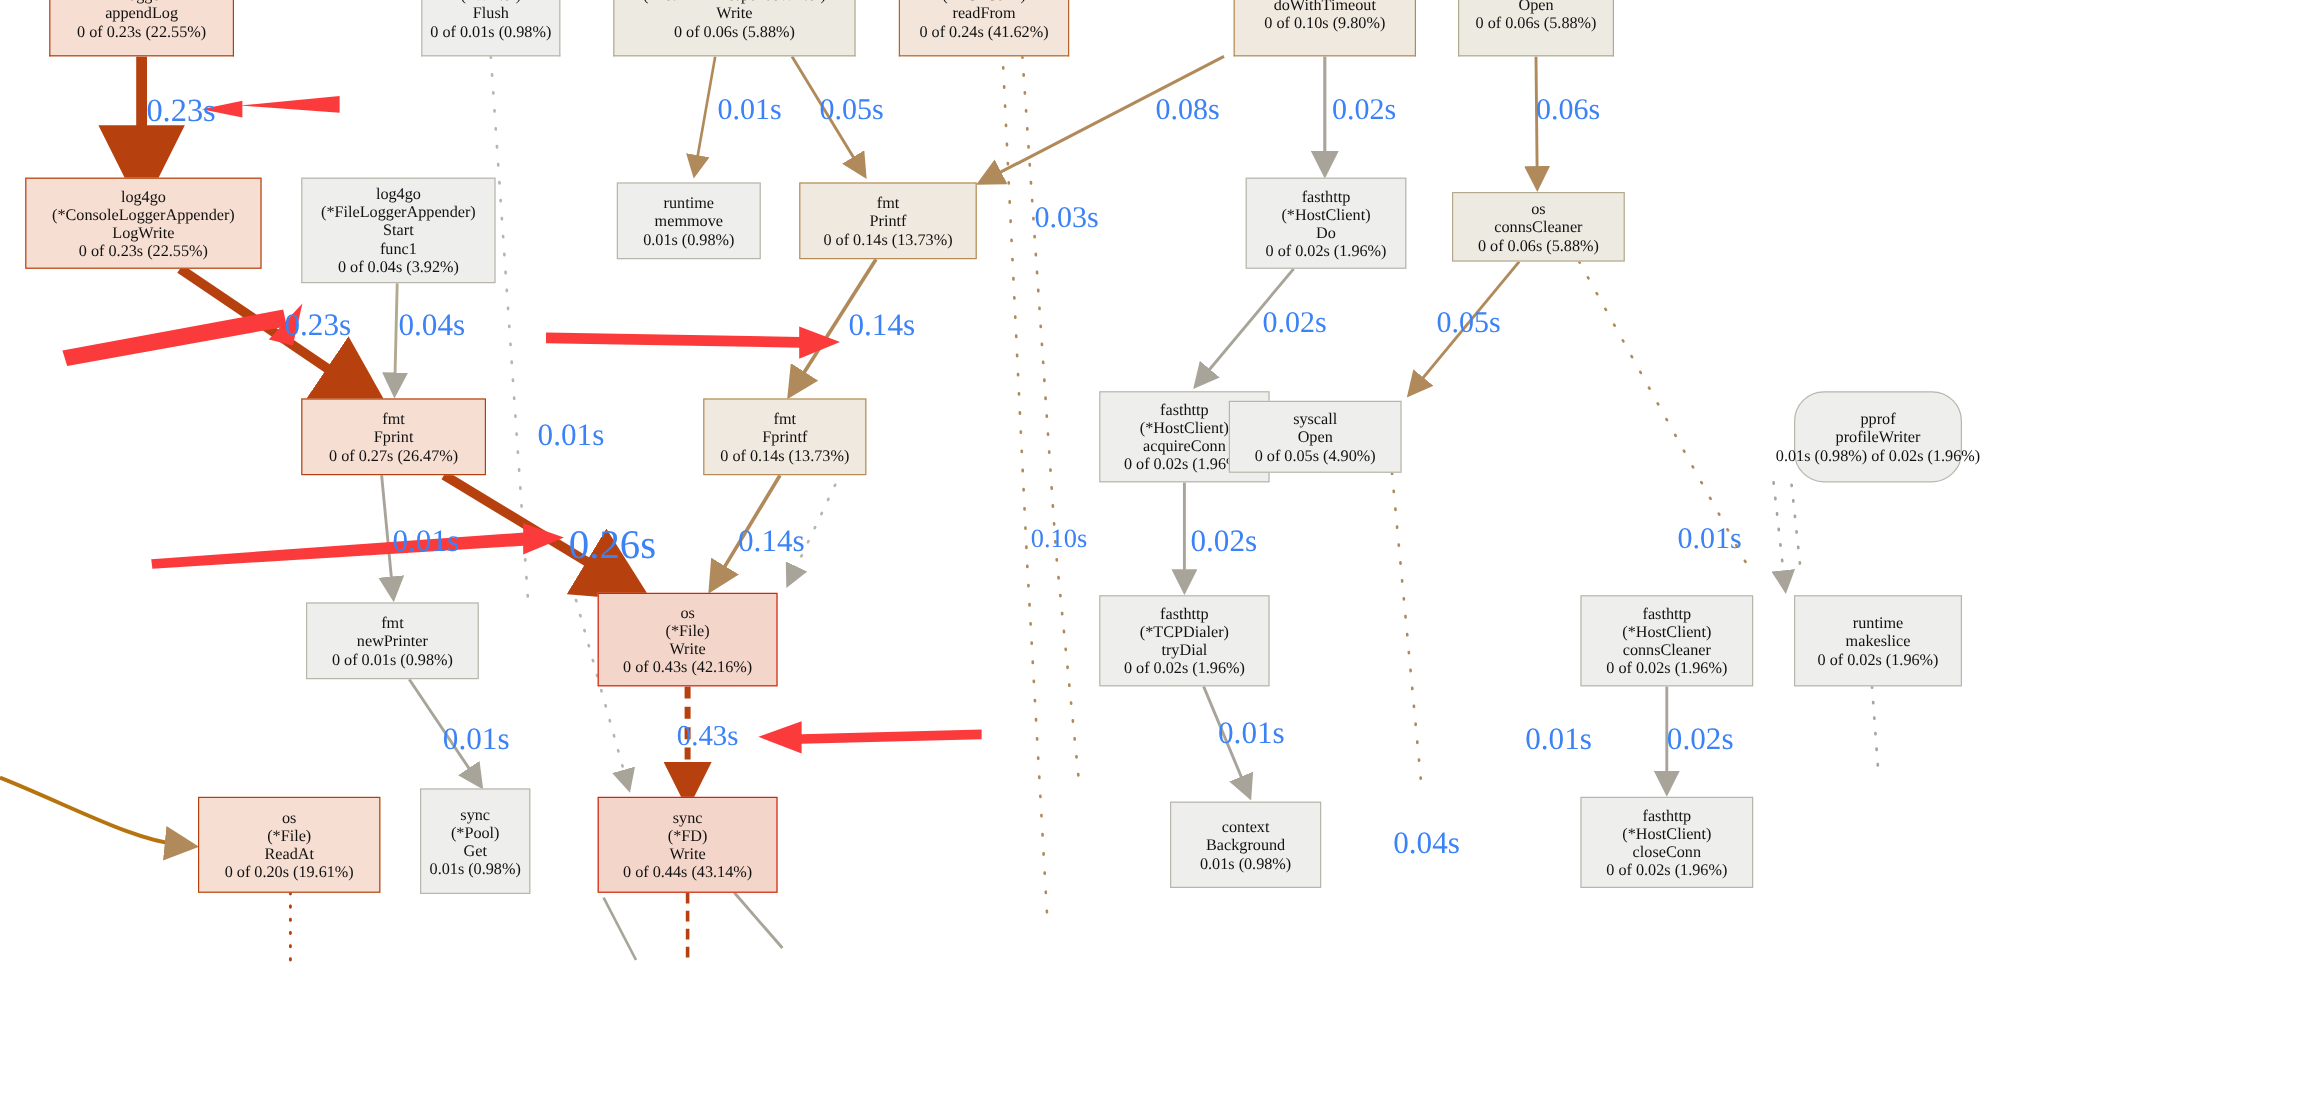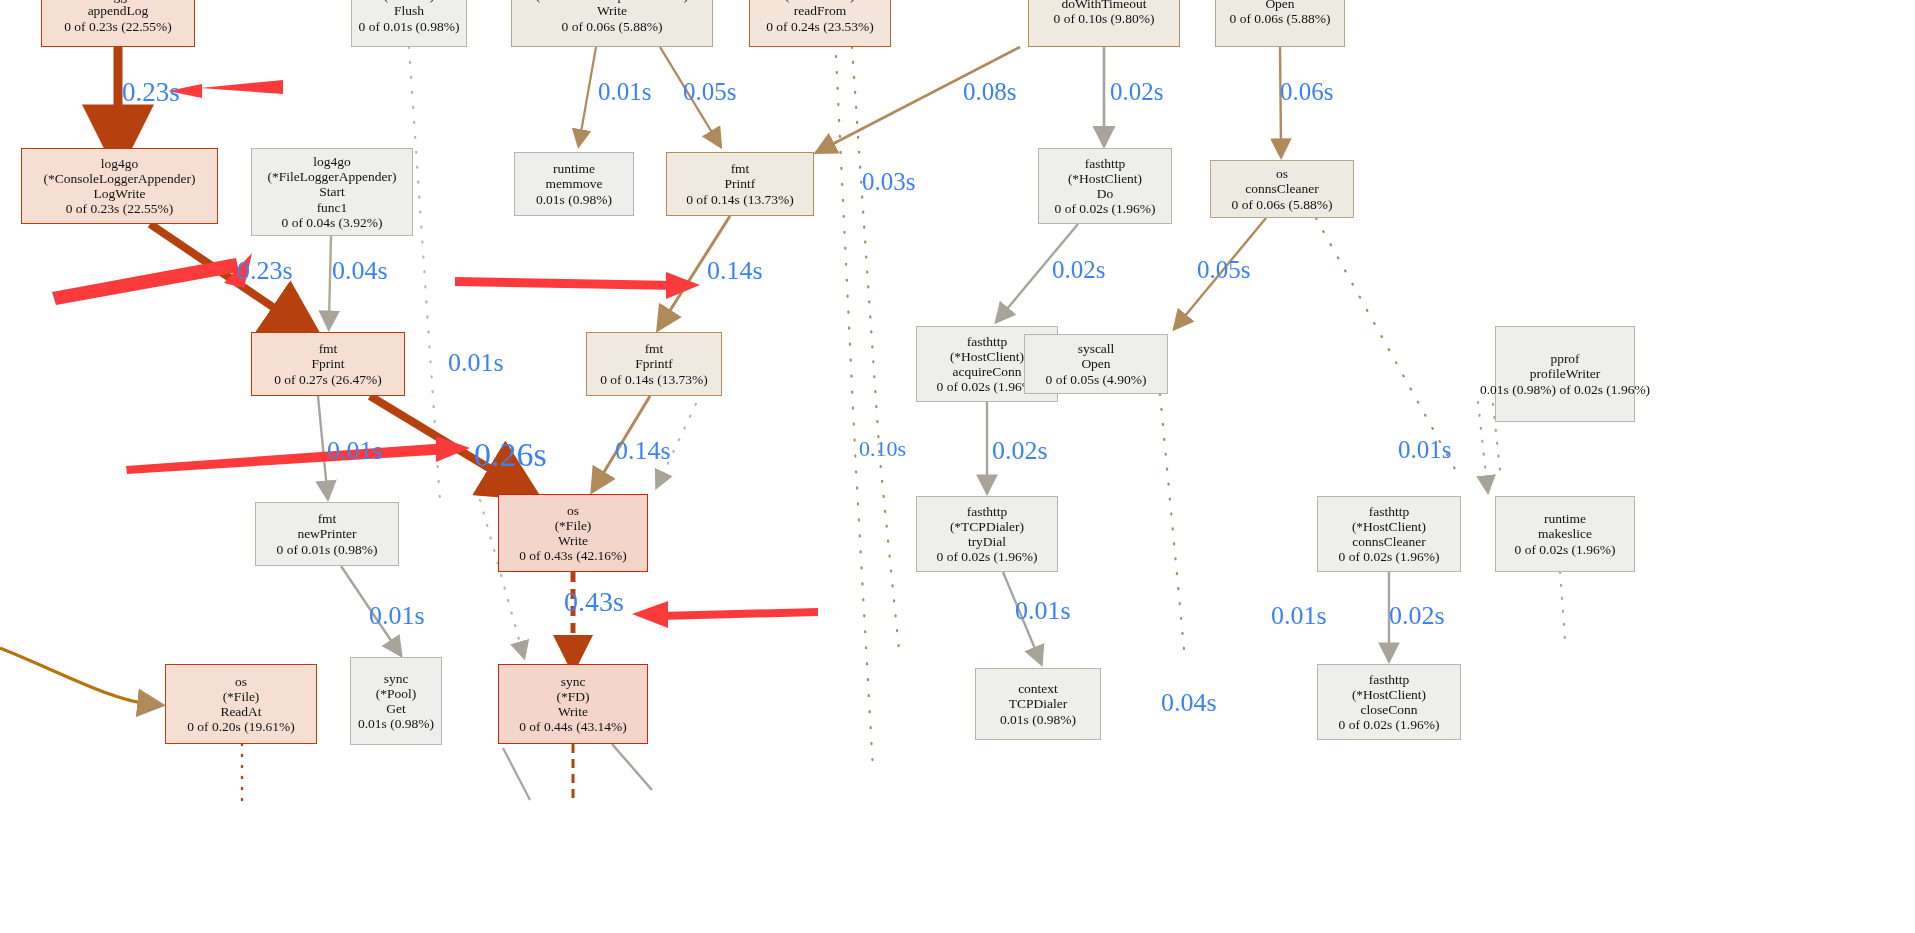--- a/index.html
+++ b/index.html
@@ -155,21 +155,21 @@
         <span class="stat">0 of 0.01s (0.98%)</span>
       </div>
       <div class="node h1 topcut" style="left: 511px; top: -24px; width: 202px; height: 71px;">
         <span class="ln">(*netHTTPResponseWriter)</span>
         <span class="ln">Write</span>
         <span class="stat">0 of 0.06s (5.88%)</span>
       </div>
       <div class="node h3 topcut" style="left: 749px; top: -24px; width: 142px; height: 71px;">
         <span class="ln">(*TCPConn)</span>
         <span class="ln">readFrom</span>
-        <span class="stat">0 of 0.24s (23.53%)</span>
+        <span class="stat">0 of 0.24s (41.62%)</span>
       </div>
       <div class="node h2 topcut" style="left: 1028px; top: -24px; width: 152px; height: 71px;">
         <span class="ln">doWithTimeout</span>
         <span class="stat">0 of 0.10s (9.80%)</span>
       </div>
       <div class="node h1 topcut" style="left: 1215px; top: -24px; width: 130px; height: 71px;">
         <span class="ln">Open</span>
         <span class="stat">0 of 0.06s (5.88%)</span>
       </div>
       <div class="node h4" style="left: 21px; top: 148px; width: 197px; height: 76px;">
@@ -220,21 +220,21 @@
         <span class="ln">fasthttp</span>
         <span class="ln">(*HostClient)</span>
         <span class="ln">acquireConn</span>
         <span class="stat">0 of 0.02s (1.96%)</span>
       </div>
       <div class="node h0" style="left: 1024px; top: 334px; width: 144px; height: 60px;">
         <span class="ln">syscall</span>
         <span class="ln">Open</span>
         <span class="stat">0 of 0.05s (4.90%)</span>
       </div>
-      <div class="node h0" style="left: 1495px; top: 326px; width: 140px; height: 96px;">
+      <div class="node h0" style="left: 1495px; top: 326px; width: 140px; height: 76px; border-radius: 25px;">
         <span class="ln">pprof</span>
         <span class="ln">profileWriter</span>
         <span class="stat">0.01s (0.98%) of 0.02s (1.96%)</span>
       </div>
       <div class="node h0" style="left: 255px; top: 502px; width: 144px; height: 64px;">
         <span class="ln">fmt</span>
         <span class="ln">newPrinter</span>
         <span class="stat">0 of 0.01s (0.98%)</span>
       </div>
       <div class="node h6" style="left: 498px; top: 494px; width: 150px; height: 78px;">
@@ -273,21 +273,21 @@
         <span class="stat">0.01s (0.98%)</span>
       </div>
       <div class="node h6" style="left: 498px; top: 664px; width: 150px; height: 80px;">
         <span class="ln">sync</span>
         <span class="ln">(*FD)</span>
         <span class="ln">Write</span>
         <span class="stat">0 of 0.44s (43.14%)</span>
       </div>
       <div class="node h0" style="left: 975px; top: 668px; width: 126px; height: 72px;">
         <span class="ln">context</span>
-        <span class="ln">TCPDialer</span>
+        <span class="ln">Background</span>
         <span class="stat">0.01s (0.98%)</span>
       </div>
       <div class="node h0" style="left: 1317px; top: 664px; width: 144px; height: 76px;">
         <span class="ln">fasthttp</span>
         <span class="ln">(*HostClient)</span>
         <span class="ln">closeConn</span>
         <span class="stat">0 of 0.02s (1.96%)</span>
       </div>
     </div>
   <div id="labels">
@@ -304,19 +304,19 @@
       <div class="elabel" style="left: 1052px; top: 256px; font-size: 25px;">0.02s</div>
       <div class="elabel" style="left: 1197px; top: 256px; font-size: 25px;">0.05s</div>
       <div class="elabel" style="left: 448px; top: 348px; font-size: 26px;">0.01s</div>
       <div class="elabel" style="left: 1398px; top: 436px; font-size: 25px;">0.01s</div>
       <div class="elabel" style="left: 327px; top: 436px; font-size: 26px;">0.01s</div>
       <div class="elabel" style="left: 474px; top: 436px; font-size: 34px;">0.26s</div>
       <div class="elabel" style="left: 615px; top: 436px; font-size: 26px;">0.14s</div>
       <div class="elabel" style="left: 859px; top: 436px; font-size: 22px;">0.10s</div>
       <div class="elabel" style="left: 992px; top: 436px; font-size: 26px;">0.02s</div>
       <div class="elabel" style="left: 369px; top: 601px; font-size: 26px;">0.01s</div>
-      <div class="elabel" style="left: 564px; top: 586px; font-size: 28px;">0.43s</div>
+      <div class="elabel" style="left: 564px; top: 601px; font-size: 24px;">0.43s</div>
       <div class="elabel" style="left: 1015px; top: 596px; font-size: 26px;">0.01s</div>
       <div class="elabel" style="left: 1271px; top: 601px; font-size: 26px;">0.01s</div>
       <div class="elabel" style="left: 1389px; top: 601px; font-size: 26px;">0.02s</div>
       <div class="elabel" style="left: 1161px; top: 688px; font-size: 26px;">0.04s</div>
     </div>
 </div>
 
 </body></html>

